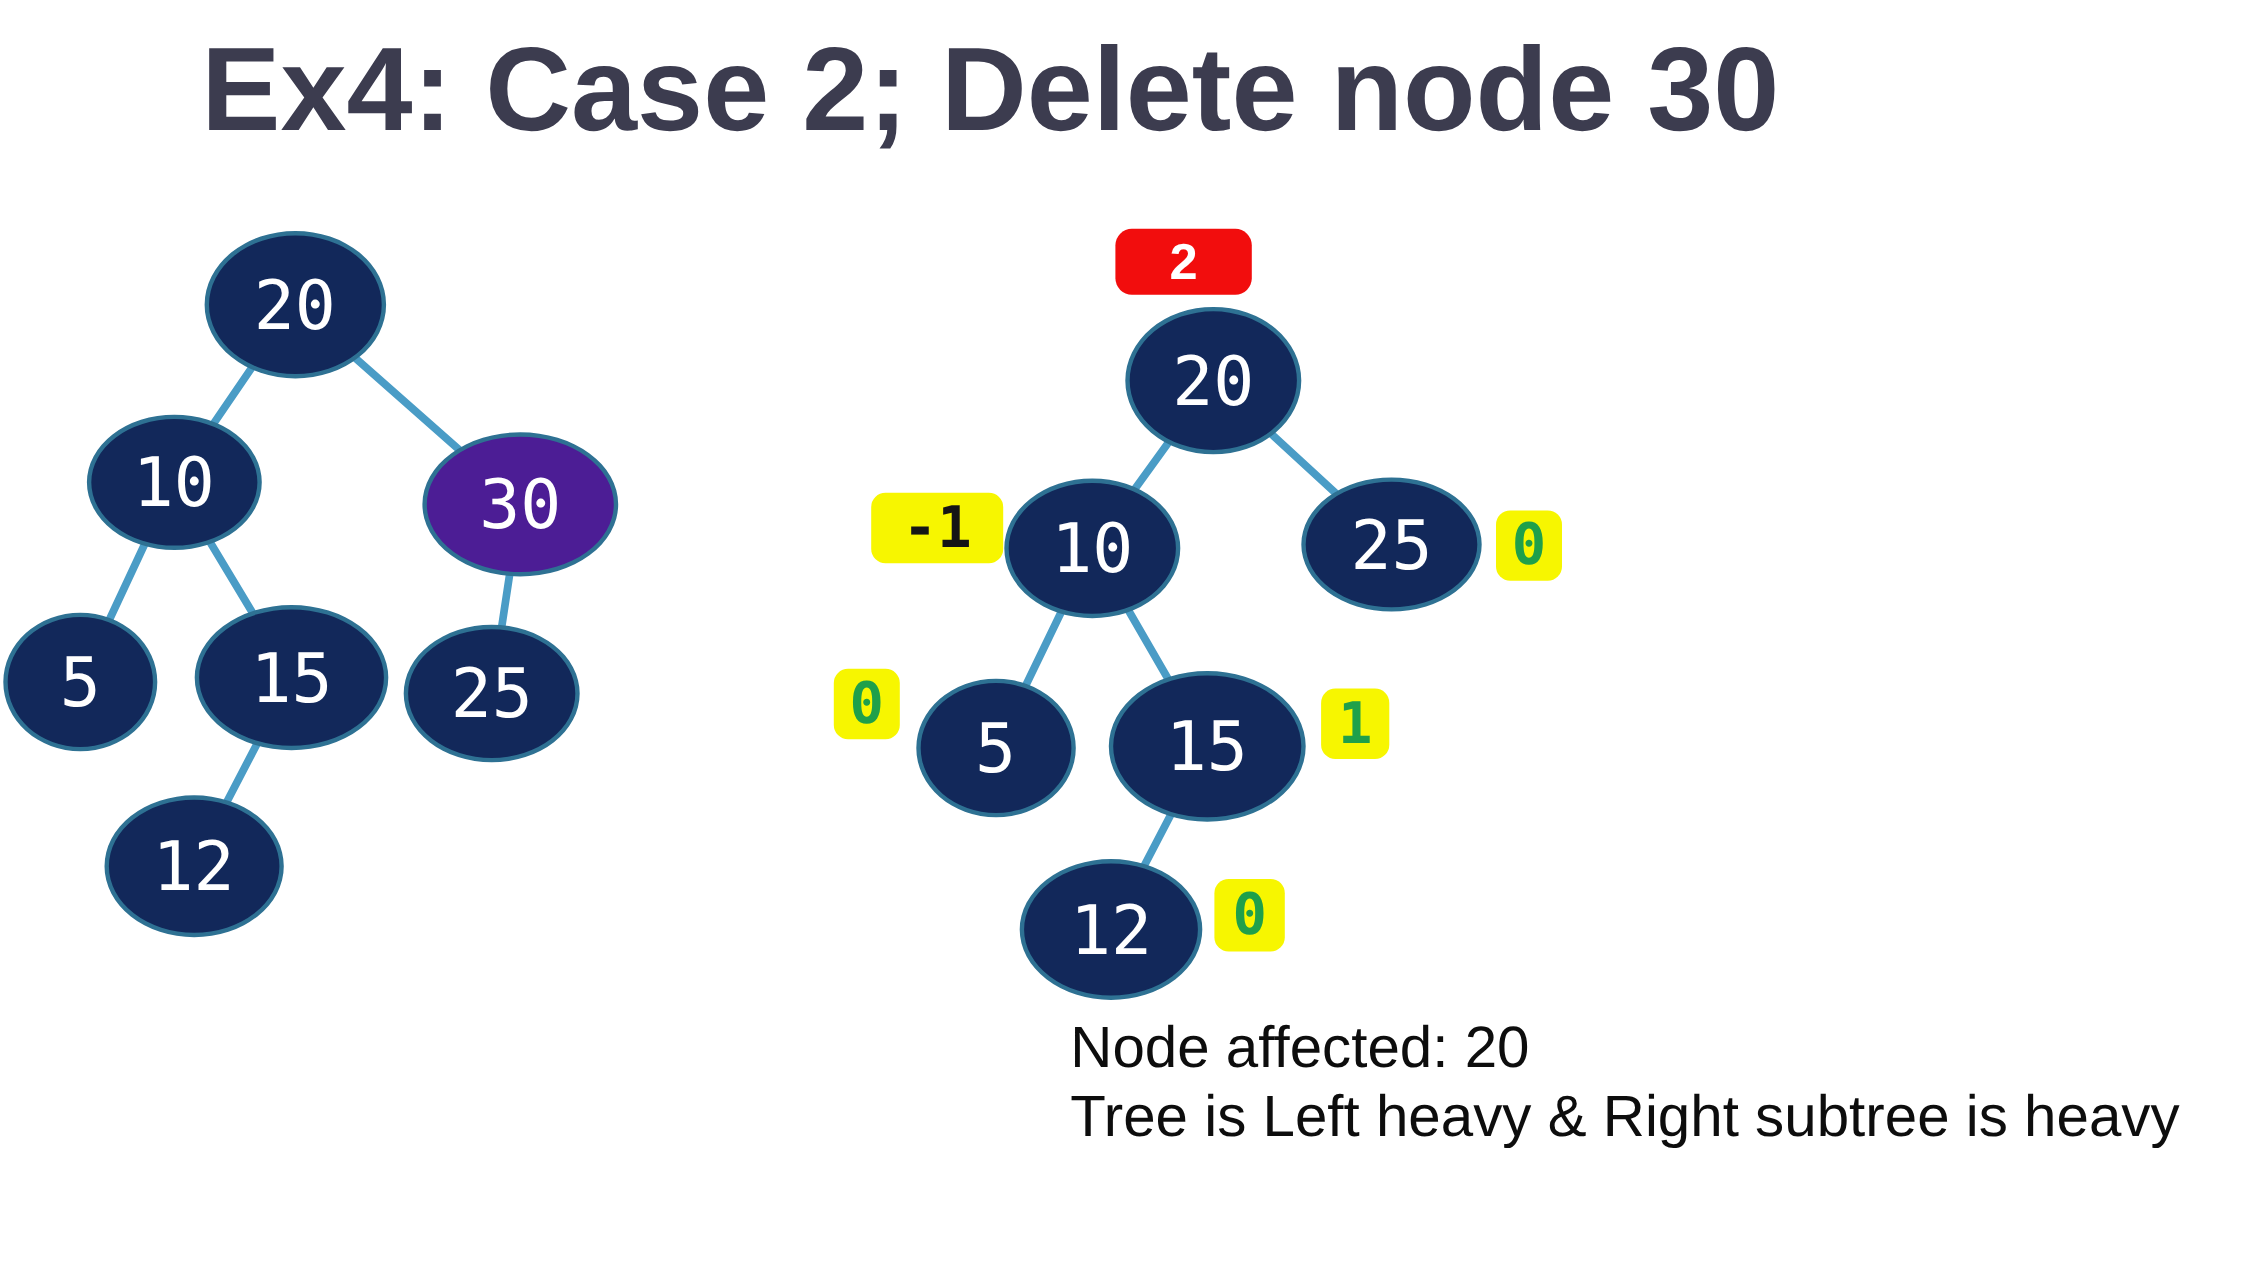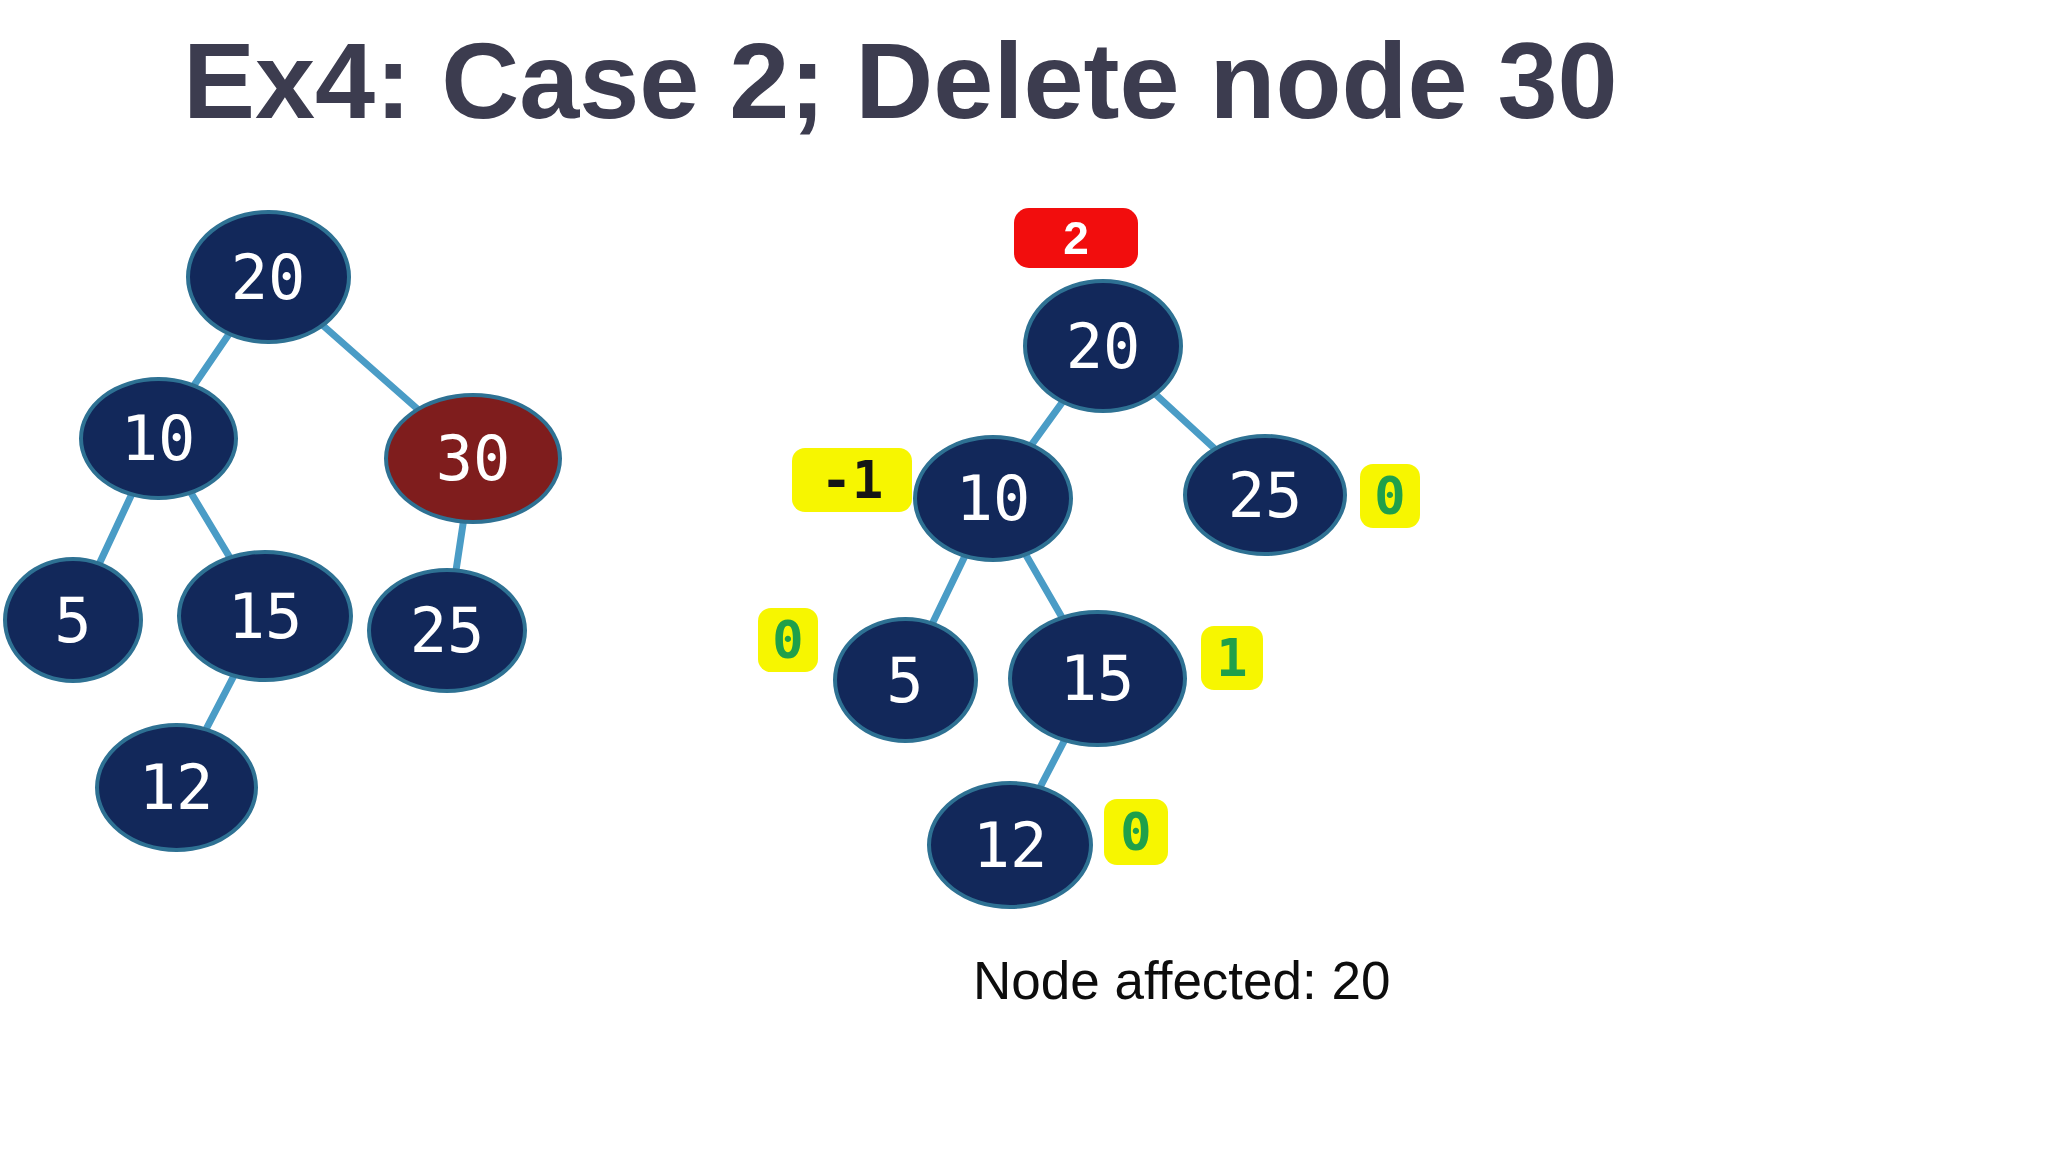--- a/index.html
+++ b/index.html
@@ -83,21 +83,20 @@
   }
   .notes {
     position: absolute;
     left: 973px;
     top: 921px;
     font-size: 53px;
     line-height: 63px;
     color: #0d0d0d;
     white-space: nowrap;
     z-index: 4;
-    margin-top: 28px;
   }
   .notes .bold-line {
     font-weight: 700;
   }
 </style>
 </head>
 <body>
 
 <div class="stage" id="stage">
 
@@ -113,25 +112,26 @@
       <line x1="265" y1="616" x2="176" y2="787" stroke="#4a9cc6" stroke-width="7" stroke-linecap="round"></line>
       <line x1="1103" y1="346" x2="993" y2="498" stroke="#4a9cc6" stroke-width="7" stroke-linecap="round"></line>
       <line x1="1103" y1="346" x2="1265" y2="495" stroke="#4a9cc6" stroke-width="7" stroke-linecap="round"></line>
       <line x1="993" y1="498" x2="905" y2="680" stroke="#4a9cc6" stroke-width="7" stroke-linecap="round"></line>
       <line x1="993" y1="498" x2="1097" y2="678" stroke="#4a9cc6" stroke-width="7" stroke-linecap="round"></line>
       <line x1="1097" y1="678" x2="1010" y2="845" stroke="#4a9cc6" stroke-width="7" stroke-linecap="round"></line>
     </svg>
 
   <div class="notes">
     <div>Node affected: 20</div>
+    <div>Tree is Left heavy &amp; Right subtree is heavy</div>
   </div>
 
 <div class="node" style="left: 185.5px; top: 210px; width: 165px; height: 134px; background: rgb(18, 40, 90); border-color: rgb(46, 113, 147);">20</div>
     <div class="node" style="left: 78.5px; top: 376.5px; width: 159px; height: 123px; background: rgb(18, 40, 90); border-color: rgb(46, 113, 147);">10</div>
-    <div class="node" style="left: 384px; top: 392.5px; width: 178px; height: 131px; background: #7f1d1d; border-color: rgb(46, 113, 147);">30</div>
+    <div class="node" style="left: 384px; top: 392.5px; width: 178px; height: 131px; background: #4c1d95; border-color: rgb(46, 113, 147);">30</div>
     <div class="node" style="left: 3px; top: 557px; width: 140px; height: 126px; background: rgb(18, 40, 90); border-color: rgb(46, 113, 147);">5</div>
     <div class="node" style="left: 177px; top: 550px; width: 176px; height: 132px; background: rgb(18, 40, 90); border-color: rgb(46, 113, 147);">15</div>
     <div class="node" style="left: 367px; top: 567.5px; width: 160px; height: 125px; background: rgb(18, 40, 90); border-color: rgb(46, 113, 147);">25</div>
     <div class="node" style="left: 94.5px; top: 722.5px; width: 163px; height: 129px; background: rgb(18, 40, 90); border-color: rgb(46, 113, 147);">12</div>
     <div class="node" style="left: 1023px; top: 279px; width: 160px; height: 134px; background: rgb(18, 40, 90); border-color: rgb(46, 113, 147);">20</div>
     <div class="node" style="left: 913px; top: 434.5px; width: 160px; height: 127px; background: rgb(18, 40, 90); border-color: rgb(46, 113, 147);">10</div>
     <div class="node" style="left: 1183px; top: 434px; width: 164px; height: 122px; background: rgb(18, 40, 90); border-color: rgb(46, 113, 147);">25</div>
     <div class="node" style="left: 832.5px; top: 617px; width: 145px; height: 126px; background: rgb(18, 40, 90); border-color: rgb(46, 113, 147);">5</div>
     <div class="node" style="left: 1007.5px; top: 609.5px; width: 179px; height: 137px; background: rgb(18, 40, 90); border-color: rgb(46, 113, 147);">15</div>
     <div class="node" style="left: 927px; top: 781px; width: 166px; height: 128px; background: rgb(18, 40, 90); border-color: rgb(46, 113, 147);">12</div>

